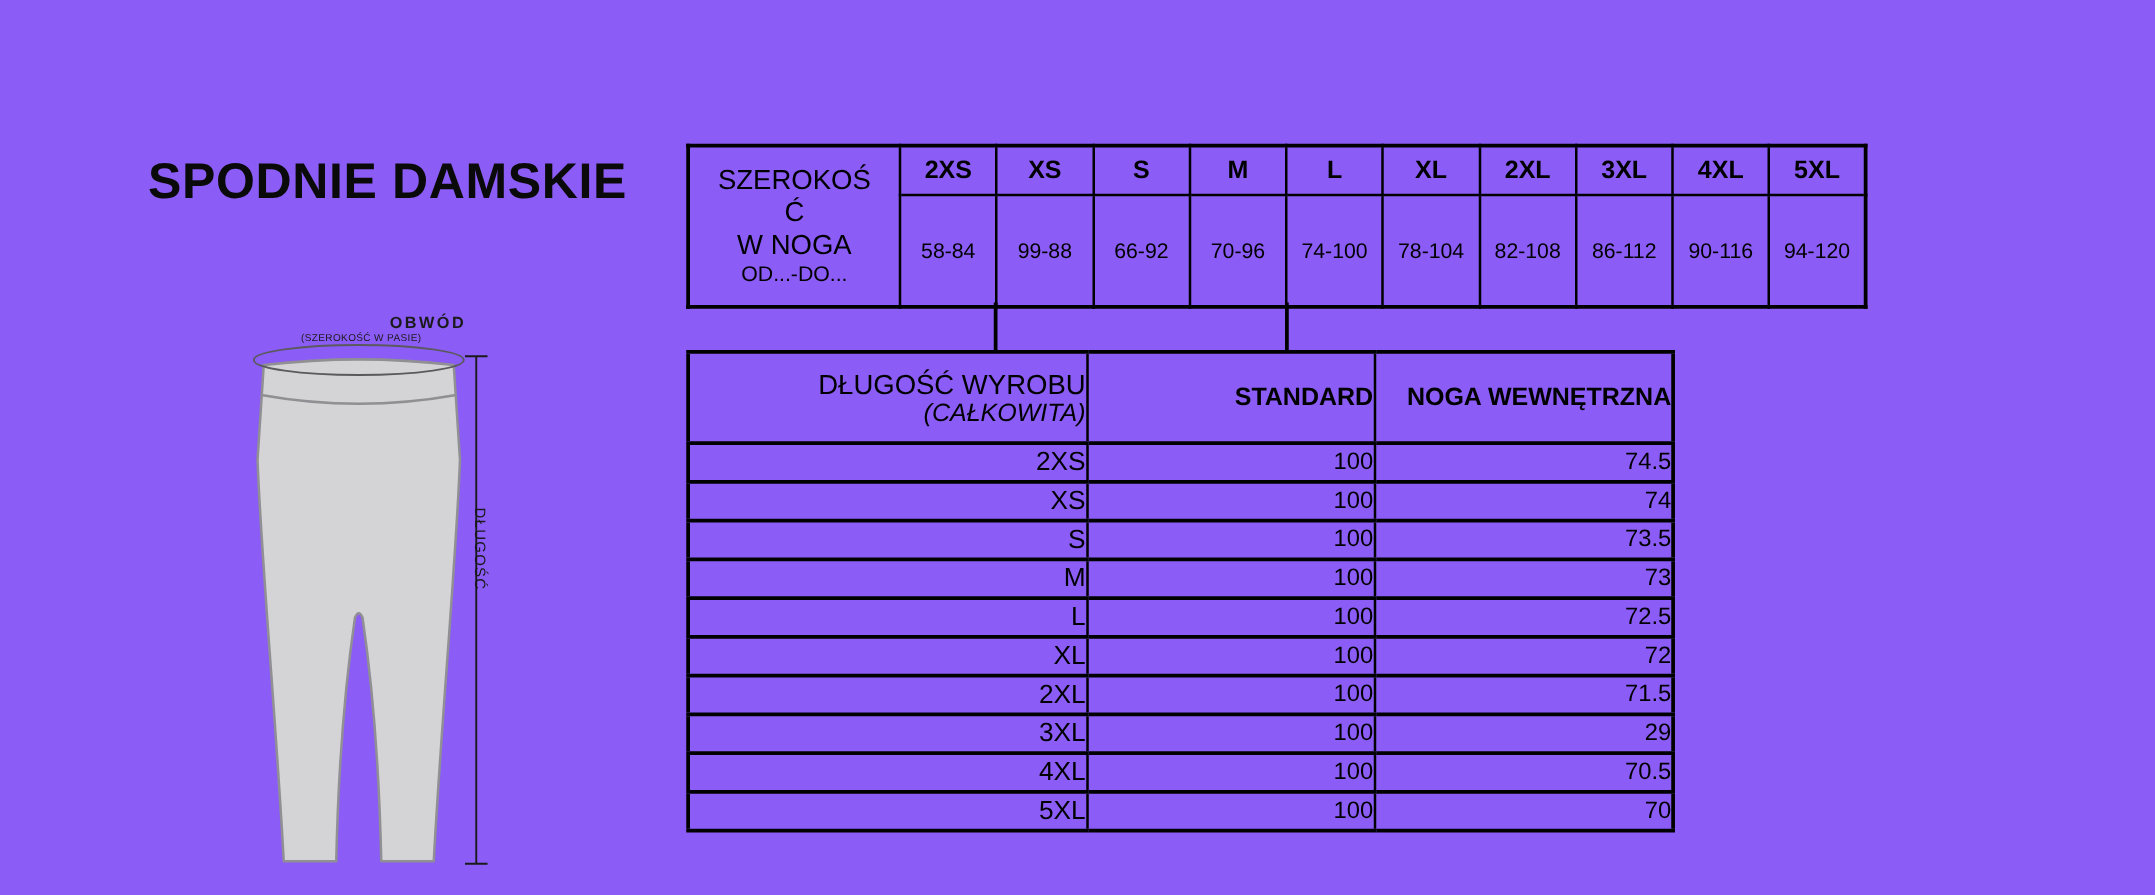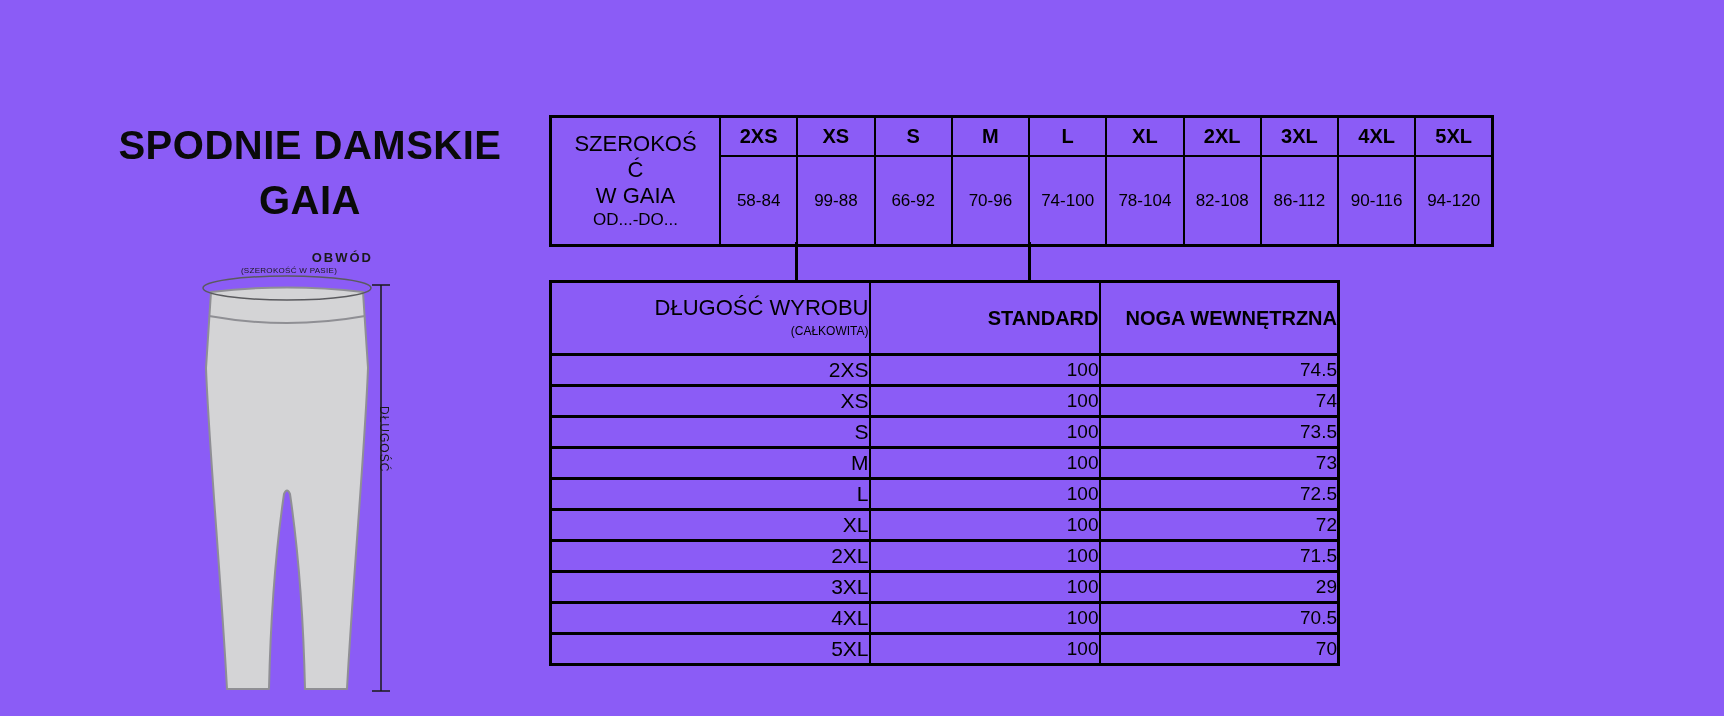--- a/index.html
+++ b/index.html
@@ -59,33 +59,32 @@
   }
   .len-table col.c-size { width:319px; }
   .len-table col.c-std  { width:230px; }
   .len-table col.c-leg  { width:239px; }
   .len-table td {
     border:2px solid #000; border-top-width:3px; border-bottom-width:3px;
     text-align:right; vertical-align:middle; padding:0;
   }
   .len-table tr.lt-head td { height:70px; }
   .len-table .lh1 { font-size:22px; line-height:26px; }
-  .len-table .lh2 { font-size:12px; line-height:20px; }
+  .len-table .lh2 { font-size:20px; line-height:20px;font-style:italic; }
   .len-table .hdr-bold { font-weight:bold; font-size:20px; }
   .len-table tr.lt-row td { height:28px; font-size:19px; }
   .len-table tr.lt-row td.sz { font-size:21px; }
 </style>
 </head>
 <body>
 
 <div class="canvas">
 
   <div class="title">
     <div>SPODNIE DAMSKIE</div>
-    <div>GAIA</div>
   </div>
 
   <div class="obwod">OBWÓD</div>
   <div class="obwod-sub">(SZEROKOŚĆ W PASIE)</div>
 
   <svg class="pants" width="200" height="445" viewBox="0 0 200 445">
 
     <path d="M 16 24 Q 92 15 168 24
              L 173 100
              C 170 180, 158 310, 152 421
@@ -107,21 +106,21 @@
   </svg>
 
   <div class="dlugosc">DŁUGOŚĆ</div>
 
   <table class="waist-table">
     <tbody>
         <tr class="sizes">
       <td class="hdr-first" rowspan="2">
         <div class="hl">SZEROKOŚ</div>
         <div class="hl">Ć</div>
-        <div class="hl">W GAIA</div>
+        <div class="hl">W NOGA</div>
         <div class="hl-small">OD...-DO...</div>
       </td>
       <td>2XS</td>
       <td>XS</td>
       <td>S</td>
       <td>M</td>
       <td>L</td>
       <td>XL</td>
       <td>2XL</td>
       <td>3XL</td>

